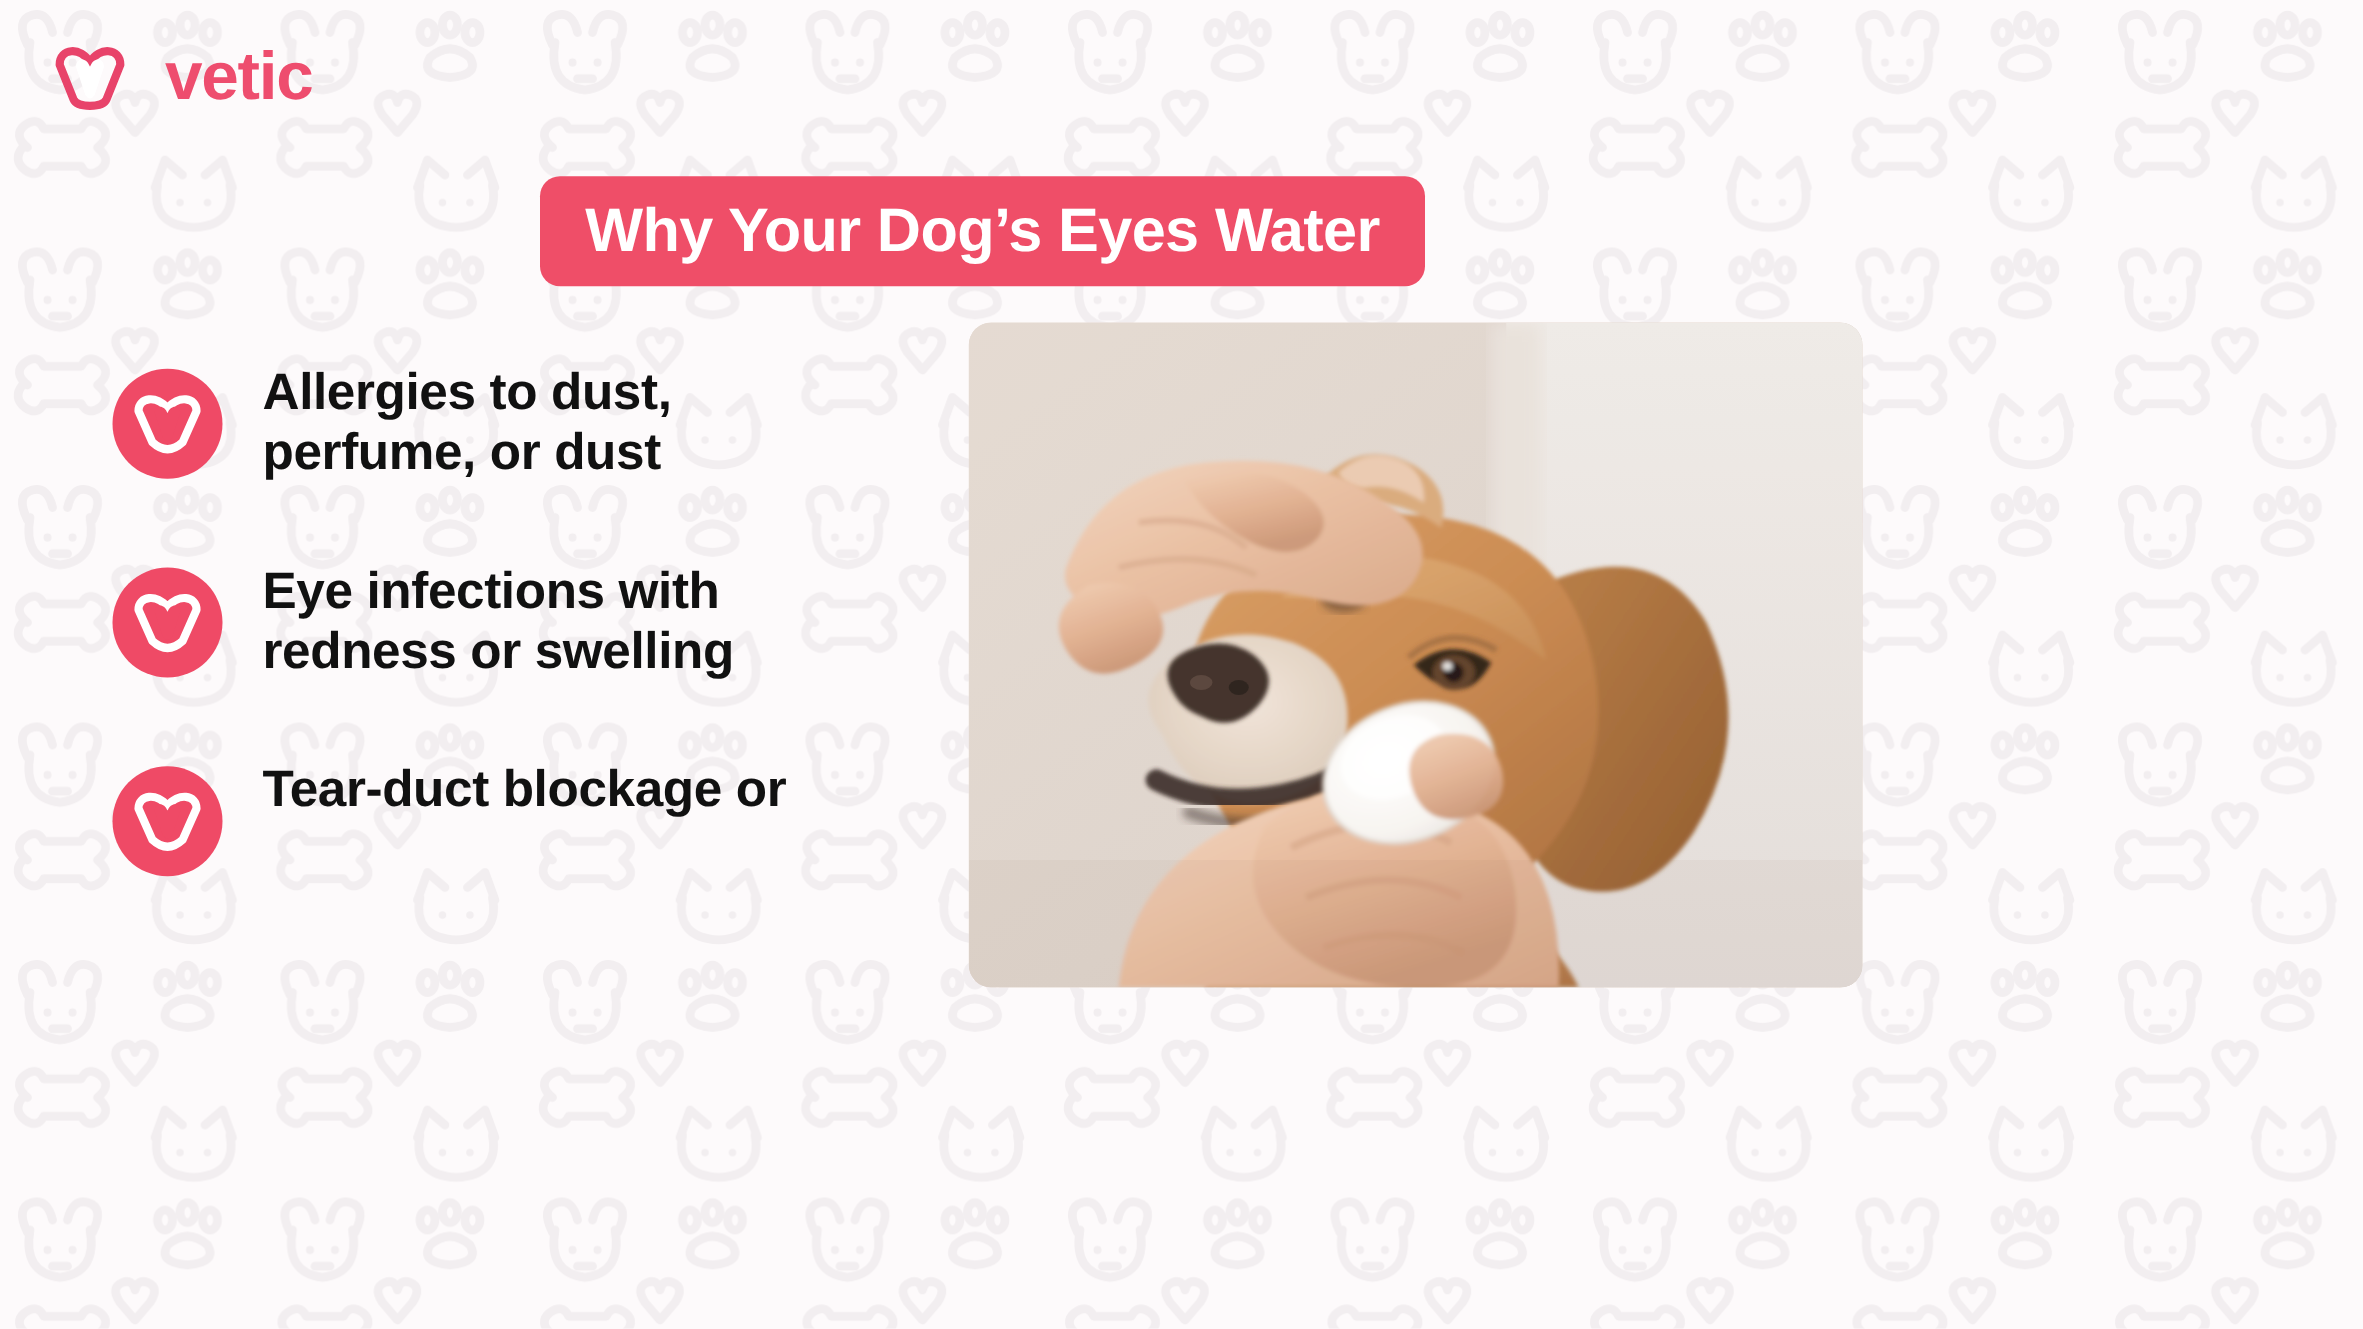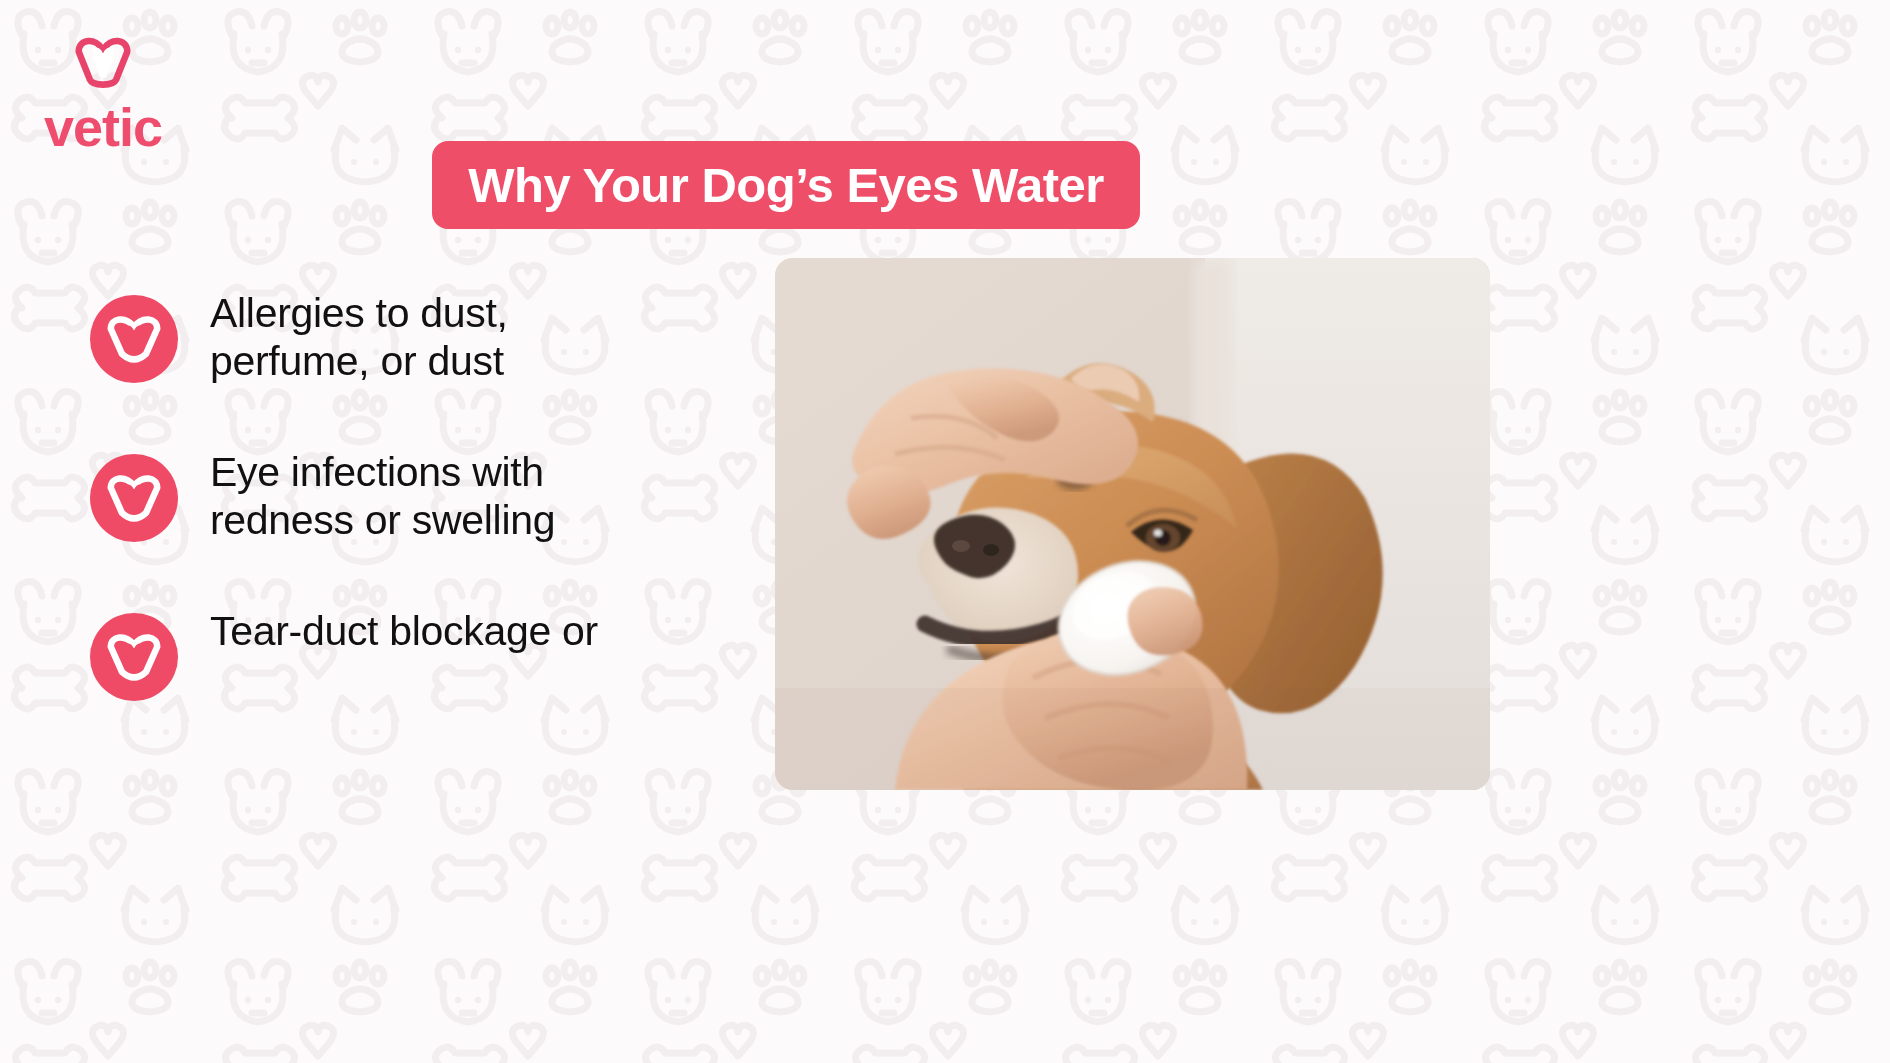--- a/index.html
+++ b/index.html
@@ -22,24 +22,22 @@
     z-index: 0;
     opacity: 1;
   }
 
   
   #logo {
     position: absolute;
     left: 44px;
     top: 34px;
     display: flex;
-    align-items: center;
-    gap: 10px;
+    gap: 32px;
     z-index: 5;
-    flex-direction: column;
   }
   #logo .mark {
     width: 56px;
     height: 56px;
     display: block;
   }
   #logo .wordmark {
     font-size: 54px;
     font-weight: bold;
     letter-spacing: -1px;
@@ -95,21 +93,21 @@
     justify-content: center;
     margin-top: 10px;
   }
   .bullet-icon svg { width: 56px; height: 52px; display: block; }
 
   .bullet-text {
     margin-left: 32px;
     font-size: 41px;
     line-height: 1.18;
     color: #111111;
-    font-weight: normal;
+    font-weight: bold;
     letter-spacing: -0.3px;
     padding-top: 4px;
   }
 
   
   #photo-card {
     position: absolute;
     left: 775px;
     top: 258px;
     width: 715px;

